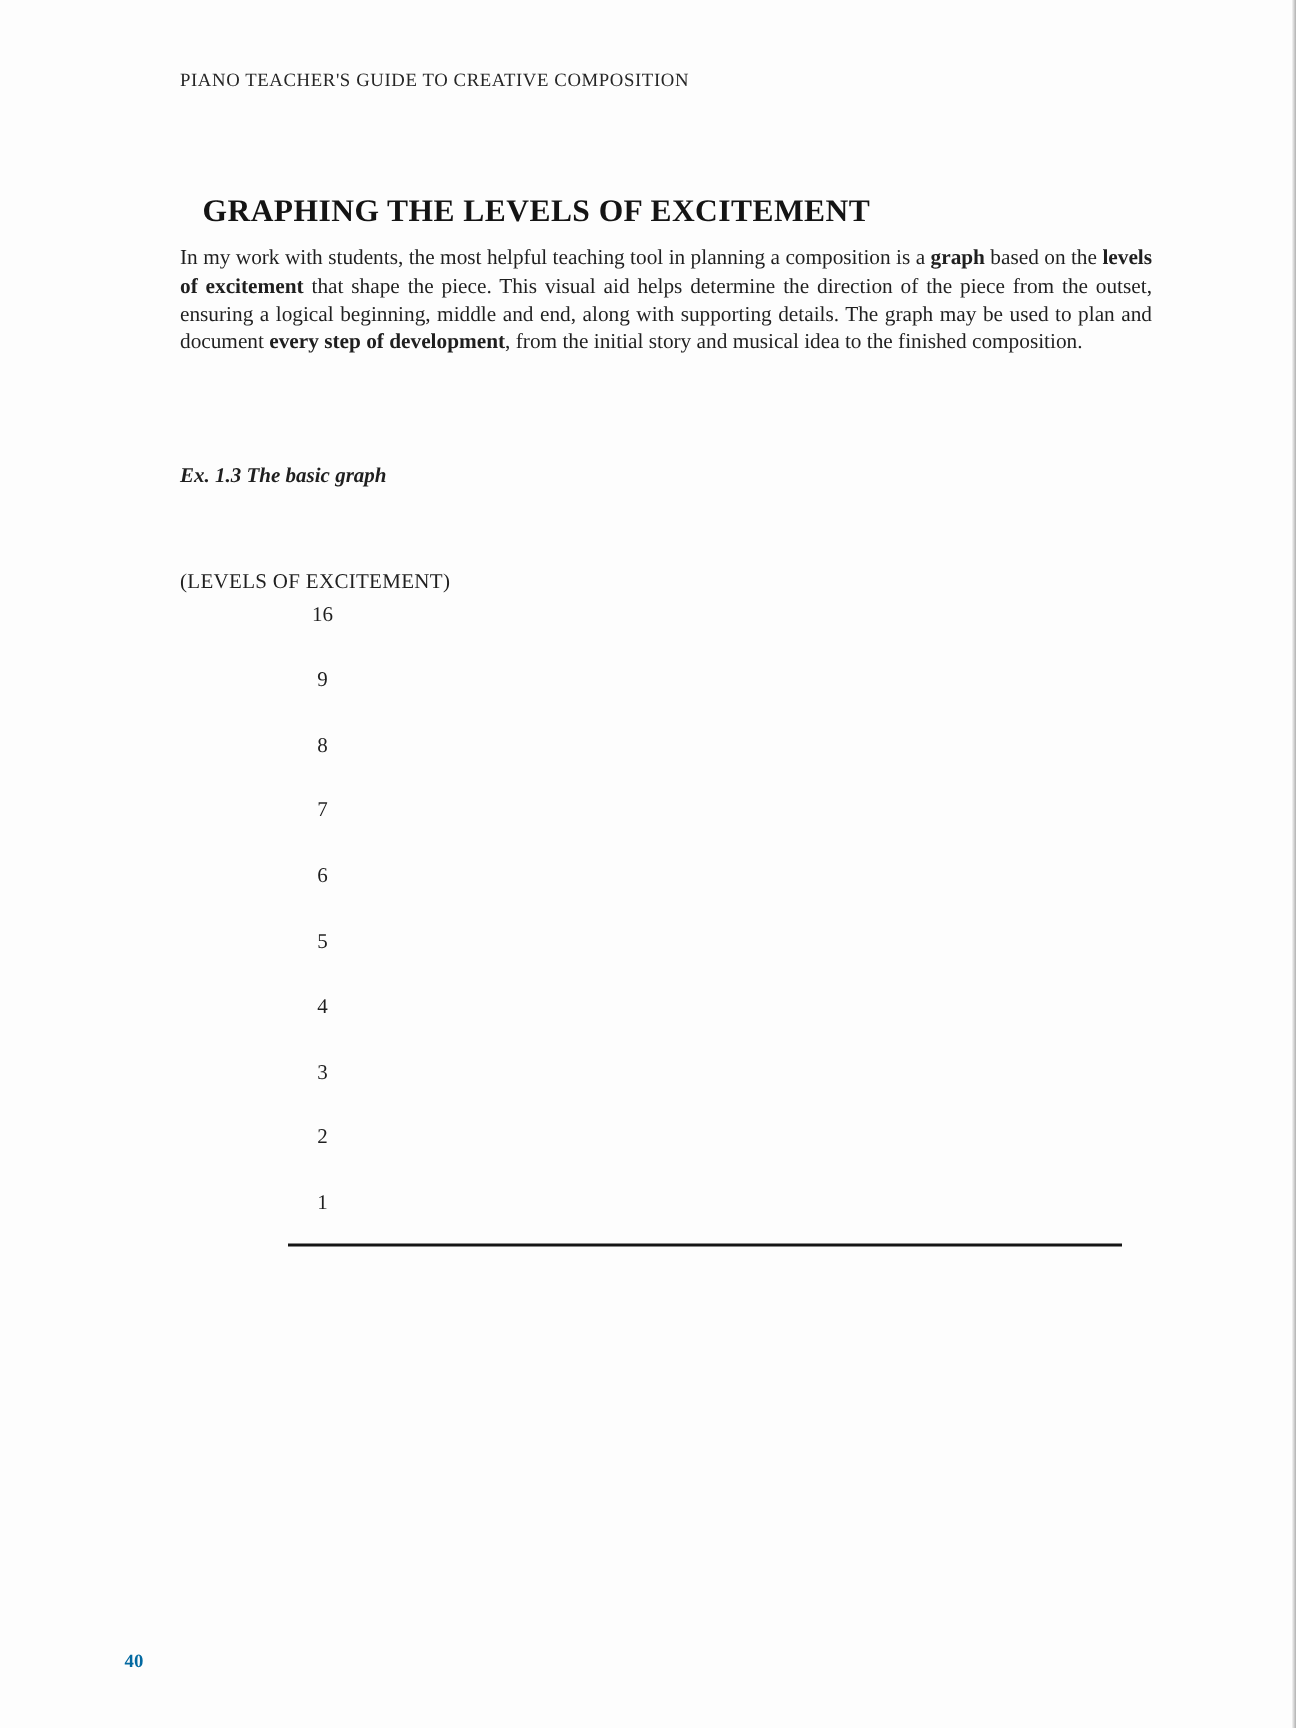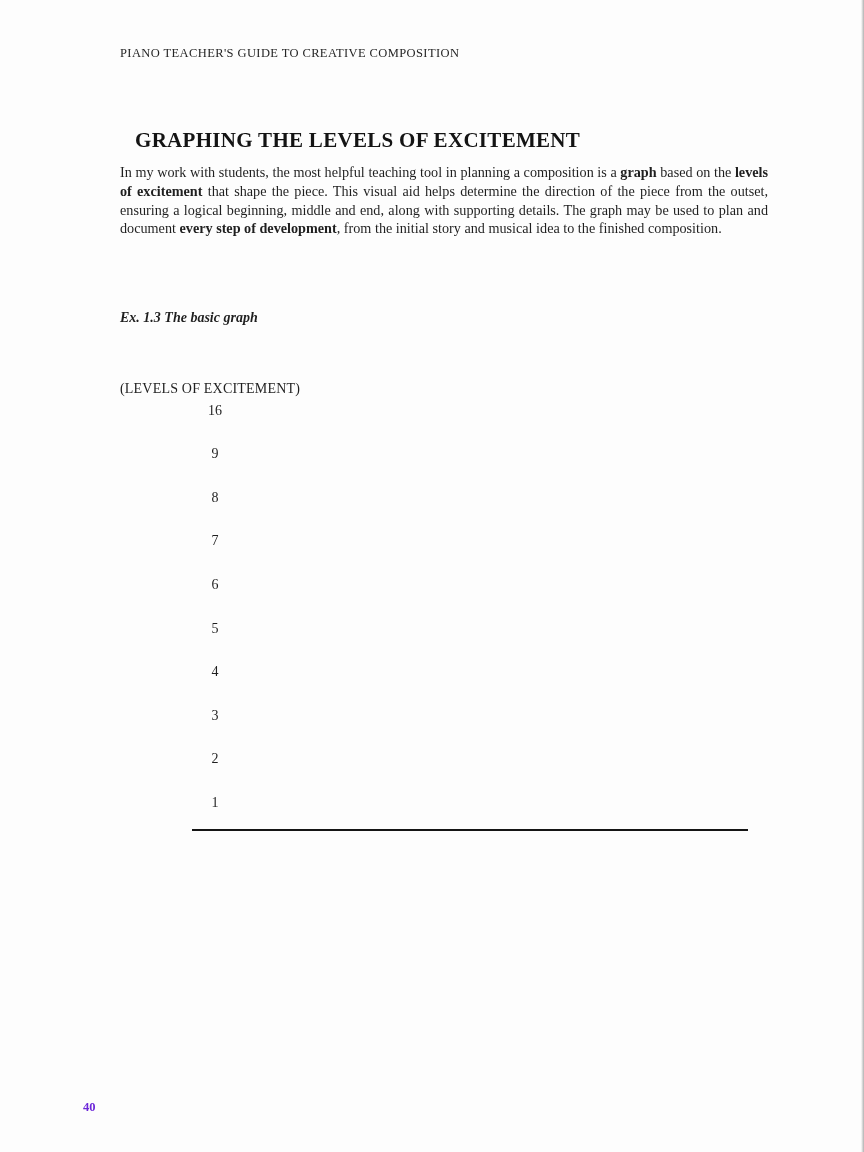--- a/index.html
+++ b/index.html
@@ -87,21 +87,21 @@
     left: 215px; top: 843px;
     font-size: 13.5px;
     letter-spacing: 0.2px;
     color: #1f1f1f;
   }
   .page-number {
     position: absolute;
     left: 83px; top: 1100px;
     font-size: 12.5px;
     font-weight: bold;
-    color: #6d28d9;
+    color: #0369a1;
   }
 </style>
 </head>
 <body>
 
 <div class="page">
 
   <div class="running-header">PIANO TEACHER'S GUIDE TO CREATIVE COMPOSITION</div>
 
   <h1 class="section-title">GRAPHING THE LEVELS OF EXCITEMENT</h1>

